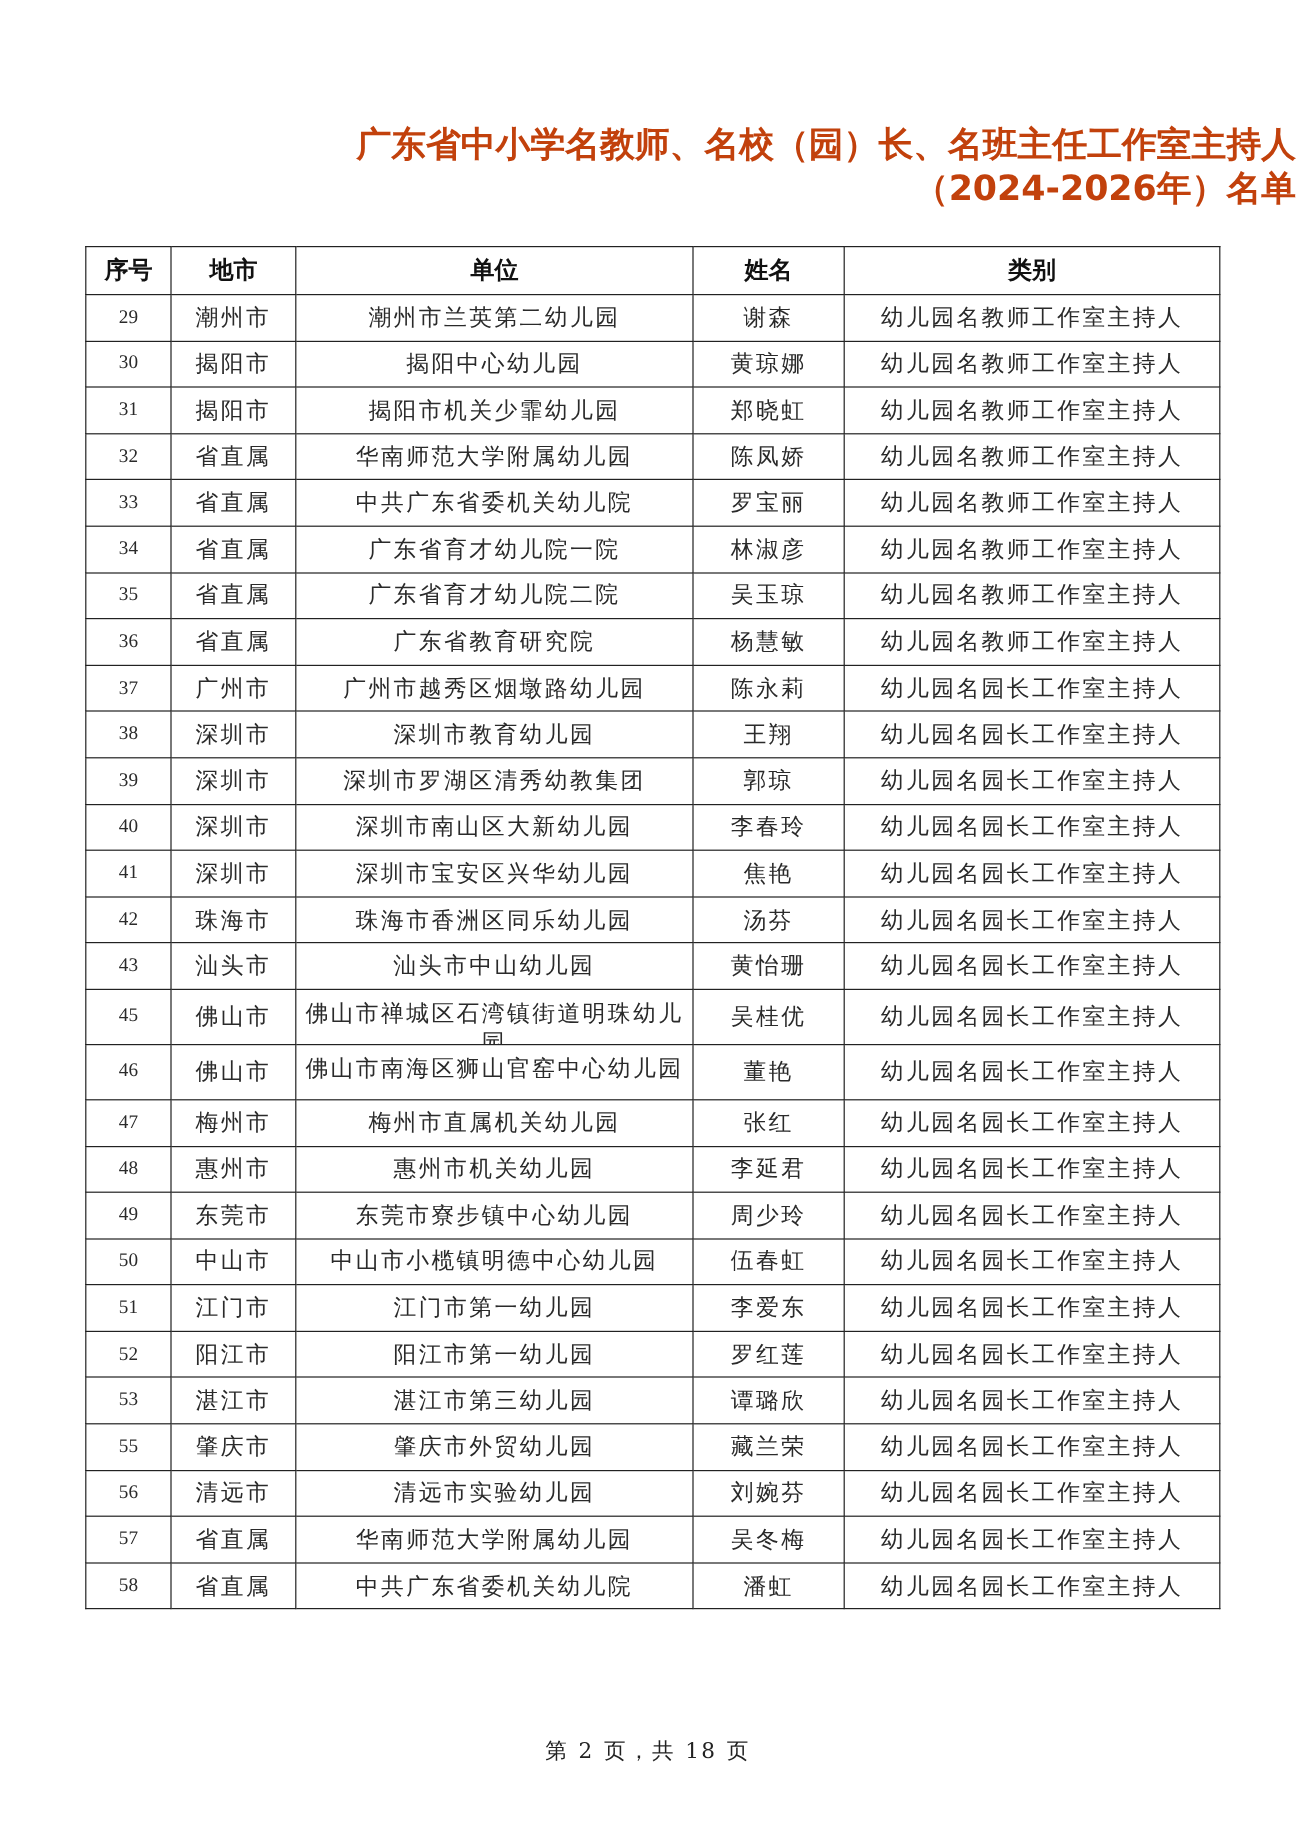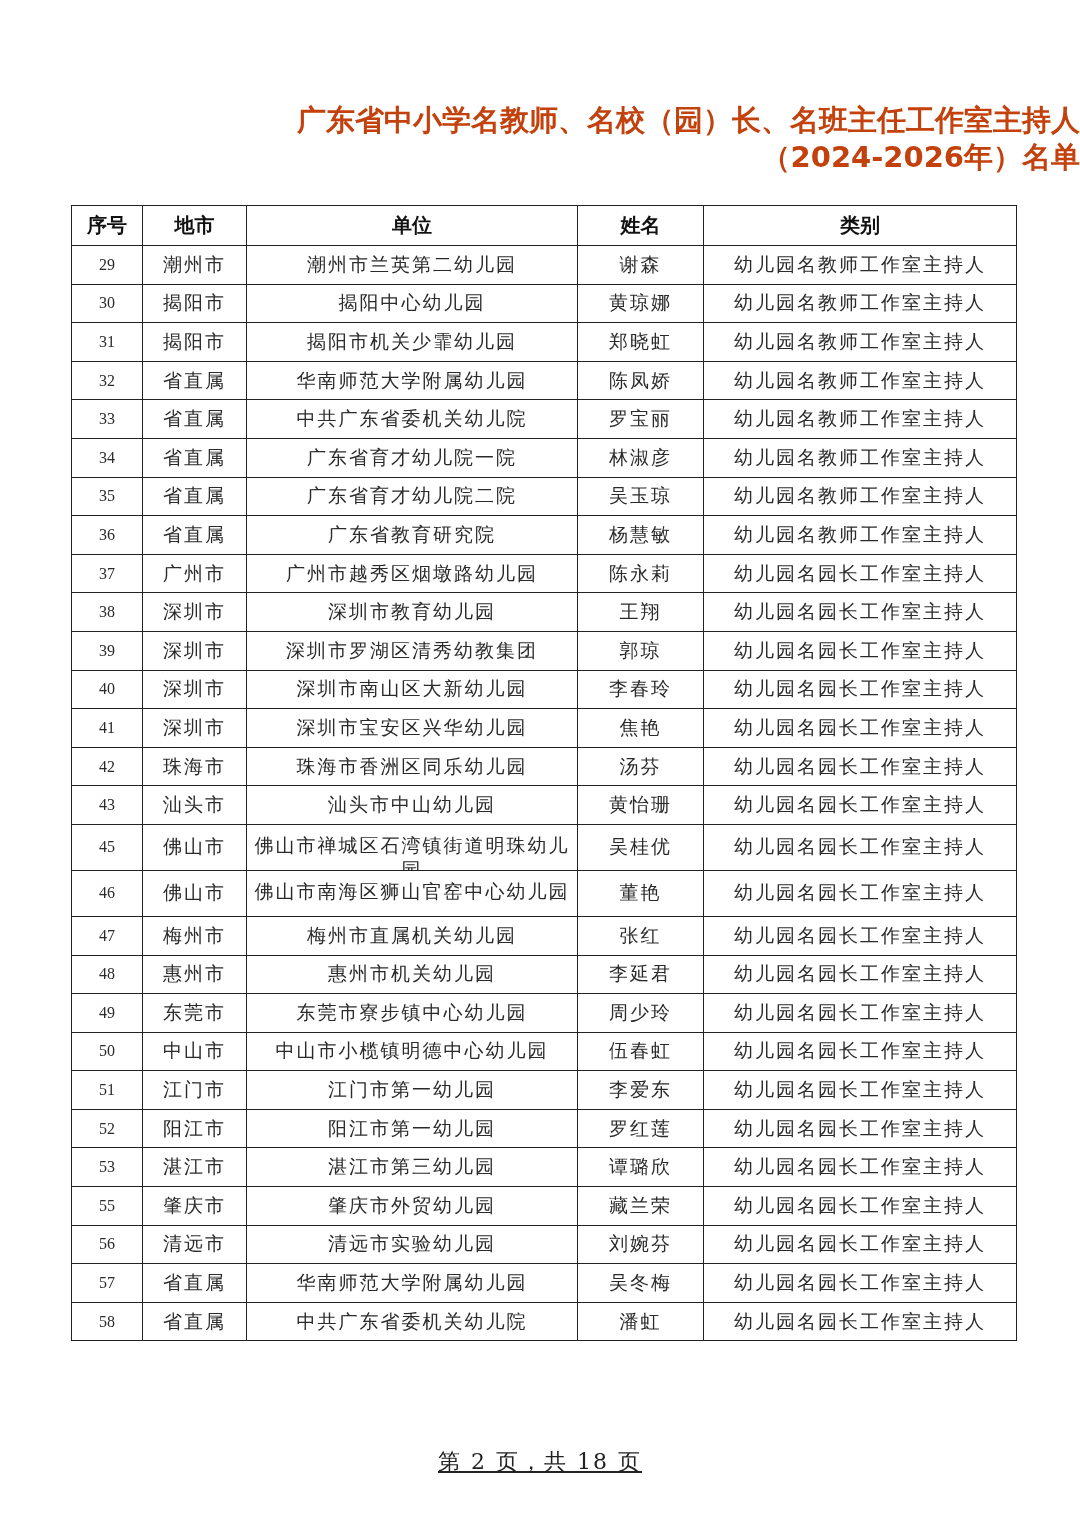--- a/index.html
+++ b/index.html
@@ -15,21 +15,21 @@
   td, th { border:1.5px solid #222; text-align:center; vertical-align:middle;
            padding:0; overflow:hidden; white-space:nowrap; }
   th { height:39px; font-family:"DejaVu Sans","Liberation Sans",sans-serif;
        font-weight:bold; font-size:20px; color:#111; }
   td { height:37.6px; font-size:19px; color:#2a2a2a; letter-spacing:2px; }
   td.num { letter-spacing:0; font-family:"Liberation Serif","DejaVu Serif",serif; font-size:16px; }
   td.unit.wrap { white-space:normal; line-height:24px; vertical-align:top; padding-top:8px;
                  height:34.6px; }
   td.unit.wrap span { display:block; height:37px; overflow:hidden; }
   .footer { position:absolute; top:1447px; left:0; width:1080px; text-align:center;
-            font-size:22px; color:#222; letter-spacing:2px;text-decoration:underline; }
+            font-size:18px; color:#222; letter-spacing:2px; }
 </style>
 </head>
 <body>
 
 <div class="title l1">广东省中小学名教师、名校（园）长、名班主任工作室主持人</div>
 <div class="title l2">（2024-2026年）名单</div>
 
 <table>
   <colgroup>
     <col style="width:71px">

